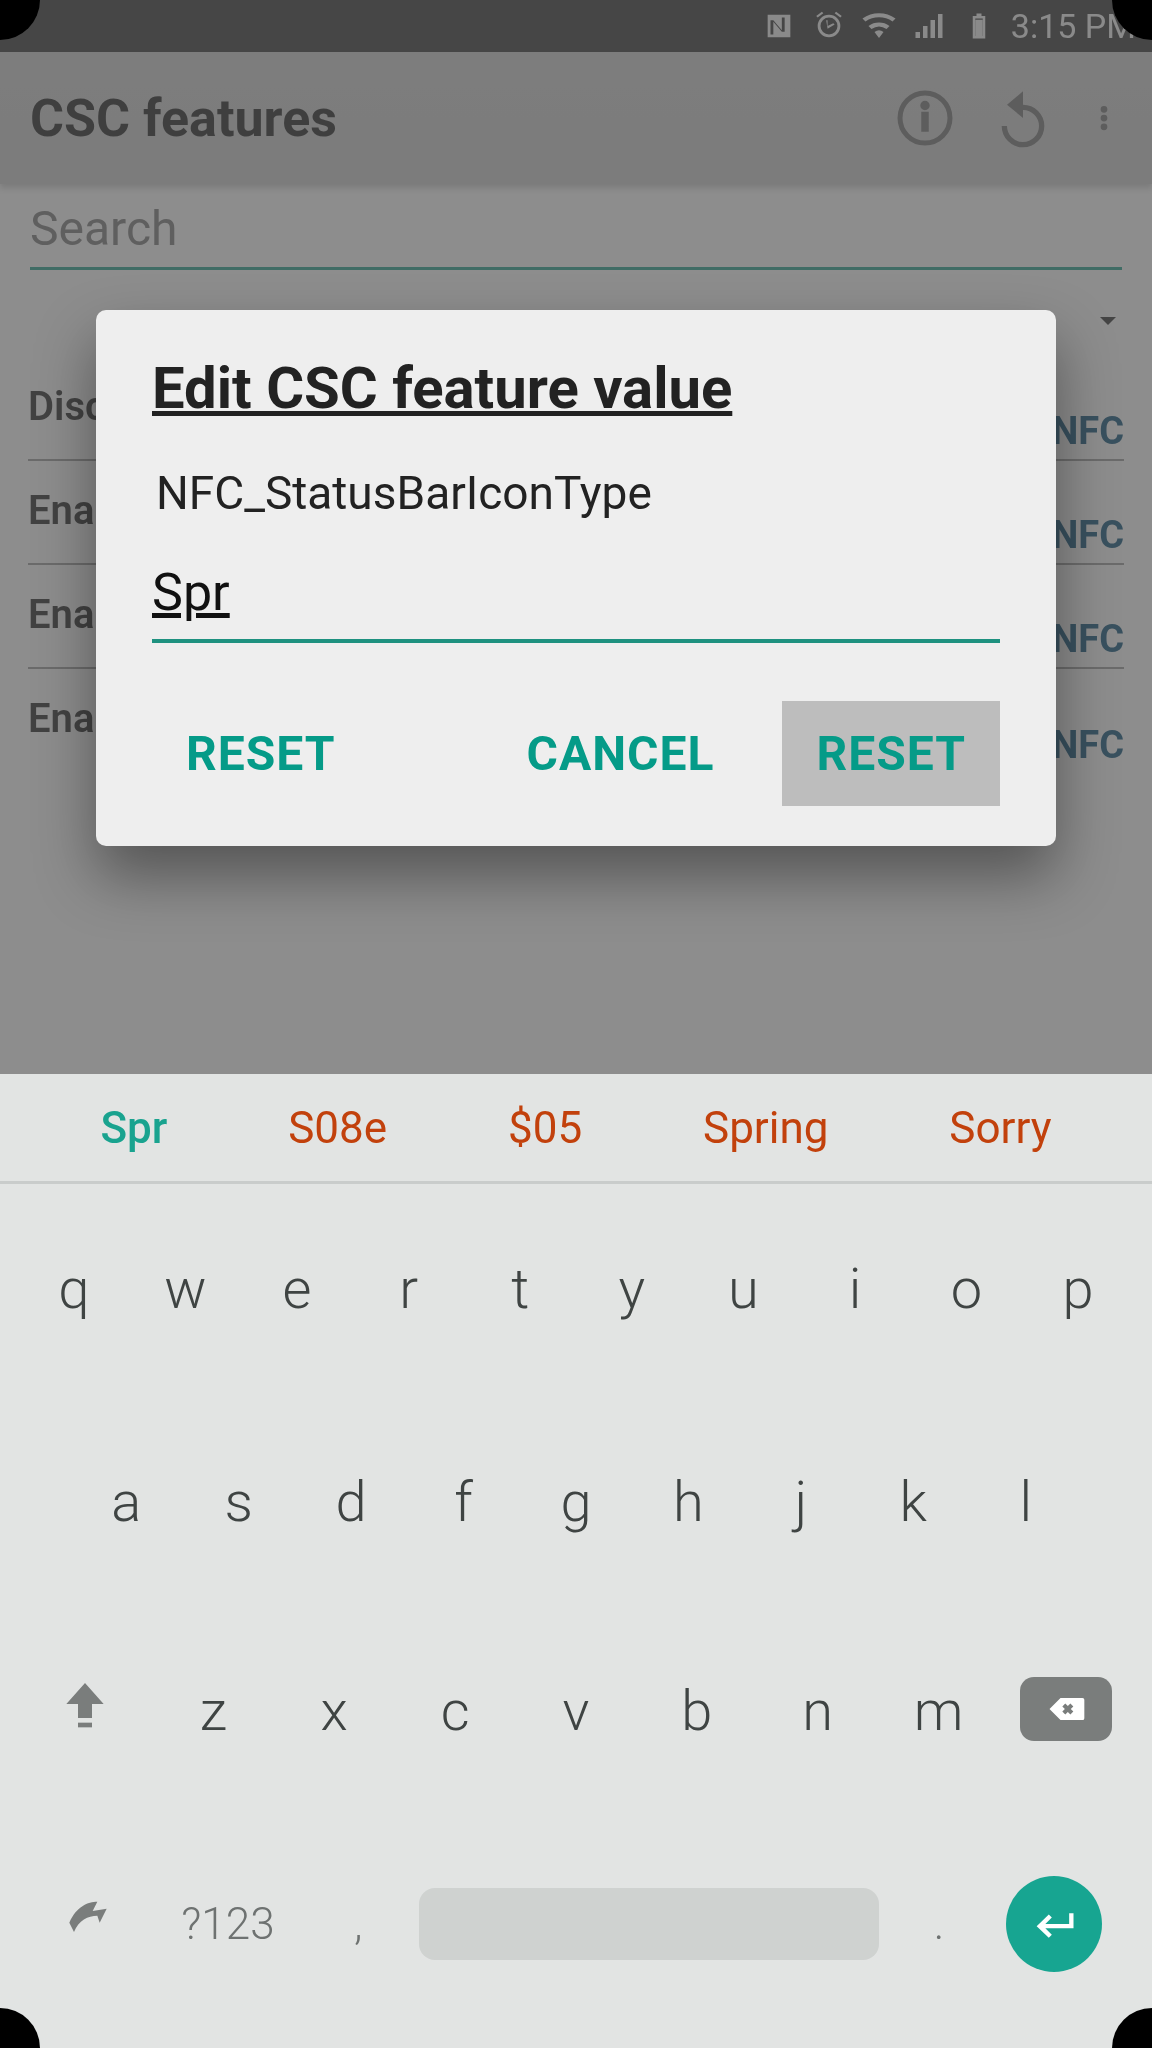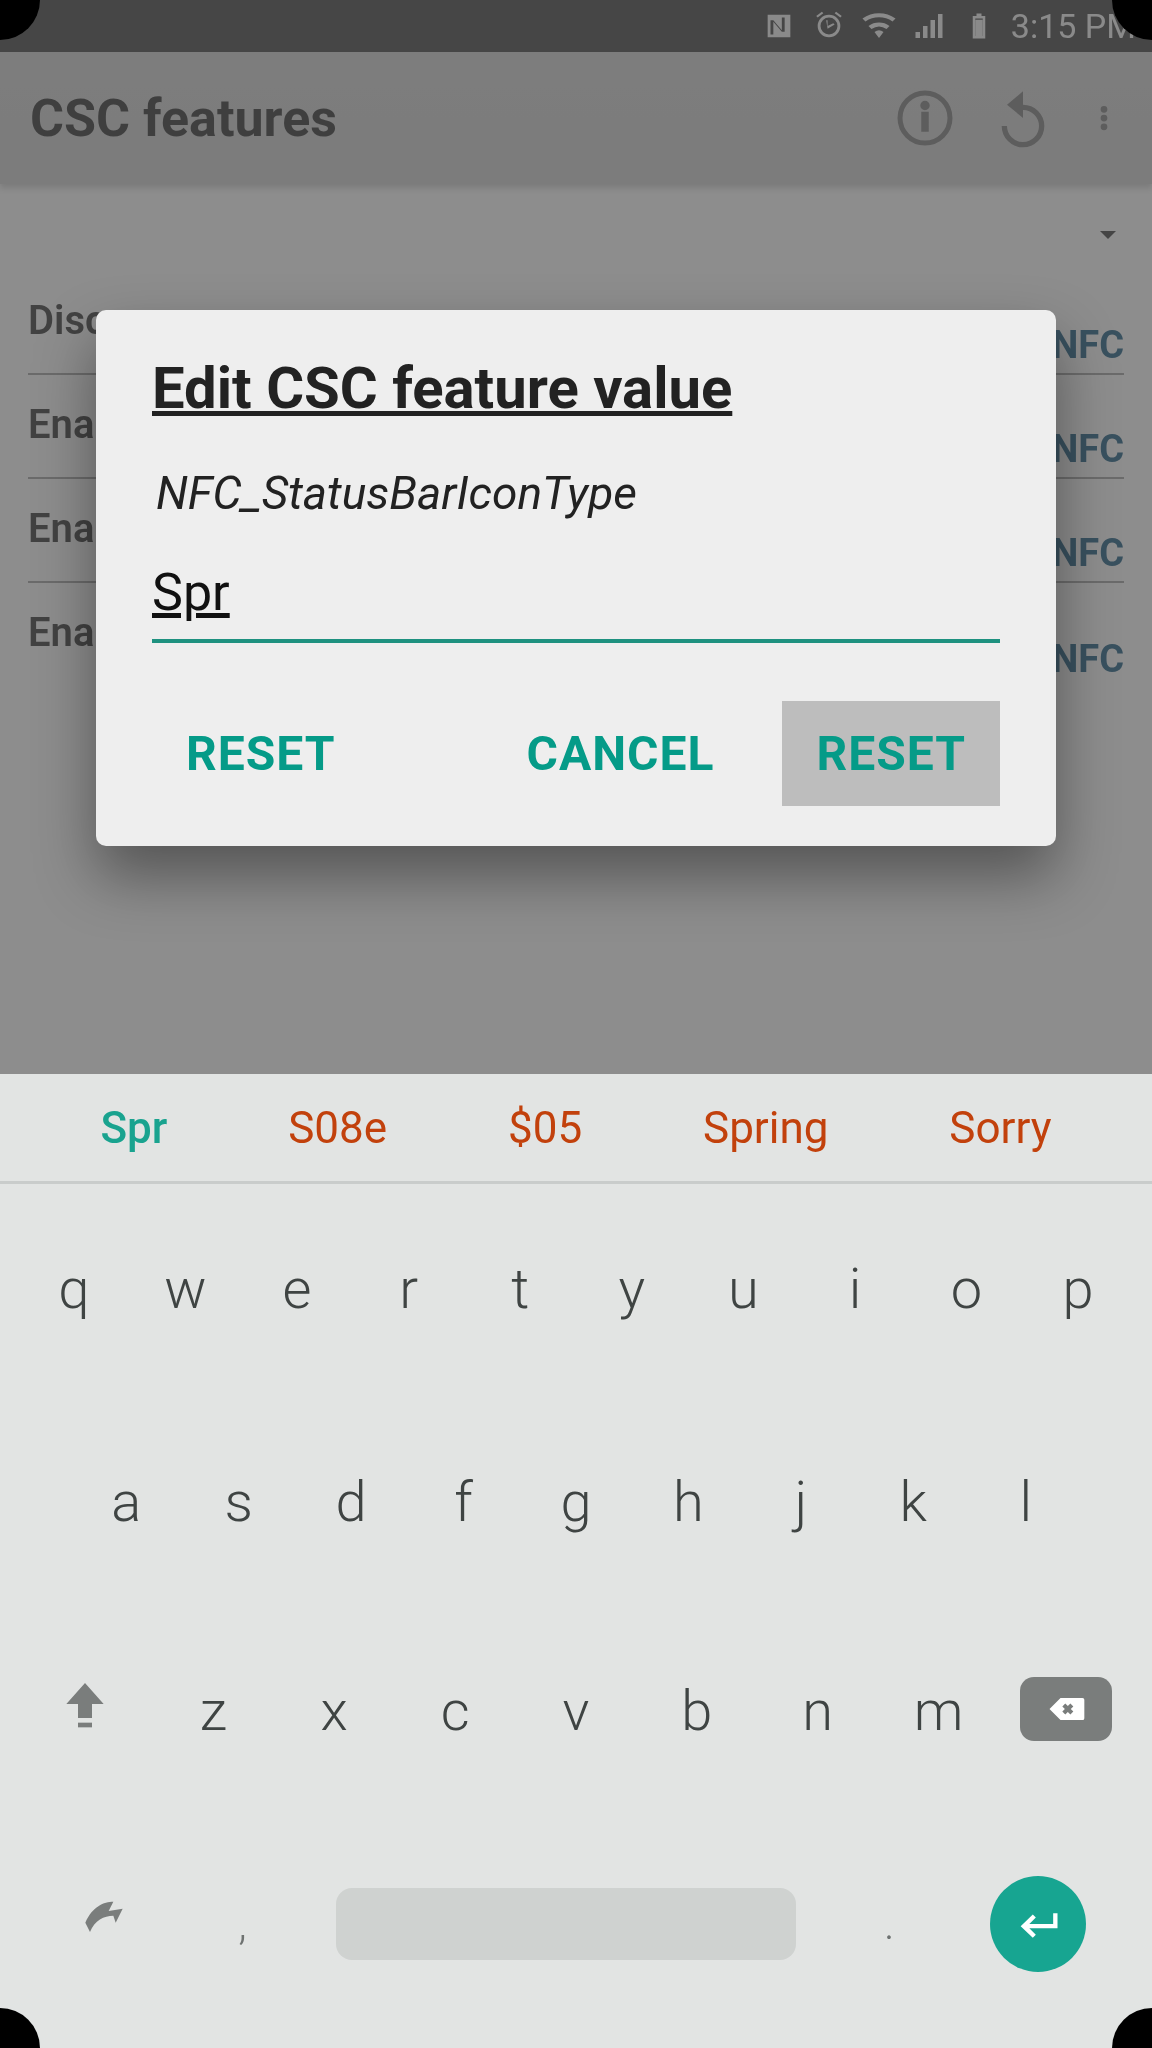--- a/index.html
+++ b/index.html
@@ -29,21 +29,21 @@
 .list-row .r-badge { position:absolute; right:0; bottom:6px; font-size:38px; color:#0c4a6e;font-weight:bold; }
 .dropdown { margin-top:10px; margin-bottom:10px; display:flex; align-items:center; }
 .dropdown .chev { margin-left:auto; }
 
 
 .scrim { position:absolute; inset:0; background:rgba(85,85,85,.62); }
 
 
 .dialog { position:absolute; left:96px; top:310px; width:960px; background:#eeeeee; border-radius:10px; box-shadow:0 30px 60px rgba(0,0,0,.4); padding: 44px 56px 40px; }
 .dialog .dlg-title { font-size:58px; font-weight:700; color:#222; margin-bottom:44px;text-decoration:underline; }
-.dialog .dlg-sub { font-size:46px; color:#222; margin-bottom:34px; padding-left:4px;font-style:italic; }
+.dialog .dlg-sub { font-size:46px; color:#222; margin-bottom:34px; padding-left:4px; }
 .dialog .dlg-input { border:0; border-bottom:4px solid #1e917f; width:100%; font-size:52px; padding:8px 0 16px; background:transparent; color:#111; text-decoration:underline; }
 .dialog .dlg-actions { display:flex; align-items:center; gap: 34px; margin-top: 58px; }
 .dialog .dlg-btn { font-size:48px; font-weight:700; letter-spacing:1px; color:#059b88; padding:24px 34px; background:transparent; border:0; cursor:pointer; }
 .dialog .dlg-btn.grey { background:#bdbdbd; color:#059b88; }
 .dialog .spacer { flex:1; }
 
 
 .keyboard { position:absolute; left:0; right:0; bottom:0; height: 974px; background:#e2e4e3; display:flex; flex-direction:column; }
 .suggestions { height:110px; display:flex; align-items:center; justify-content: space-around; padding:0 40px; border-bottom:3px solid #c9cccb; }
 .suggestions .sug { font-size:44px; color:#c2410c; }
@@ -114,20 +114,23 @@
     </span>
     <span class="ab-icon" style="width:36px;">
       <svg viewBox="0 0 24 24" width="30" height="56">
           <circle cx="12" cy="5" r="2.2"></circle>
           <circle cx="12" cy="12" r="2.2"></circle>
           <circle cx="12" cy="19" r="2.2"></circle>
         </svg>
     </span>
   </div>
 
+  <div class="searchbar">
+    <input class="search-input" placeholder="Search" style="">
+  </div>
 
   <div class="list">
     <div class="dropdown">
       <span></span>
       <span class="chev">
         <svg viewBox="0 0 24 24" width="32" height="32">
             <path d="M6 9l6 6 6-6z" fill="#2b2b2b"></path>
           </svg>
       </span>
     </div>
@@ -215,20 +218,21 @@
             </svg>
         </span>
       </button>
     </div>
     <div class="krow" style="padding:0 30px 20px;">
       <button class="key special" style="width:90px;">
         <svg viewBox="0 0 24 24" width="56" height="56" fill="#7a7d7c">
             <path d="M4 14c3-7 8-9 12-9l-2 4 6-1-3 6-1-3c-4 0-8 2-10 7z"></path>
           </svg>
       </button>
+      <button class="key special" style="width:140px;">?123</button>
       <button class="key special" style="width:70px;">,</button>
       <button class="key spacekey"></button>
       <button class="key special" style="width:70px;">.</button>
       <button class="key" style="width:110px;">
         <span class="enterkey">
           <svg viewBox="0 0 24 24" width="52" height="52">
               <path d="M19 7v5H8l3-3-1.4-1.4L4 13l5.6 5.4L11 17l-3-3h13V7z"></path>
             </svg>
         </span>
       </button>

